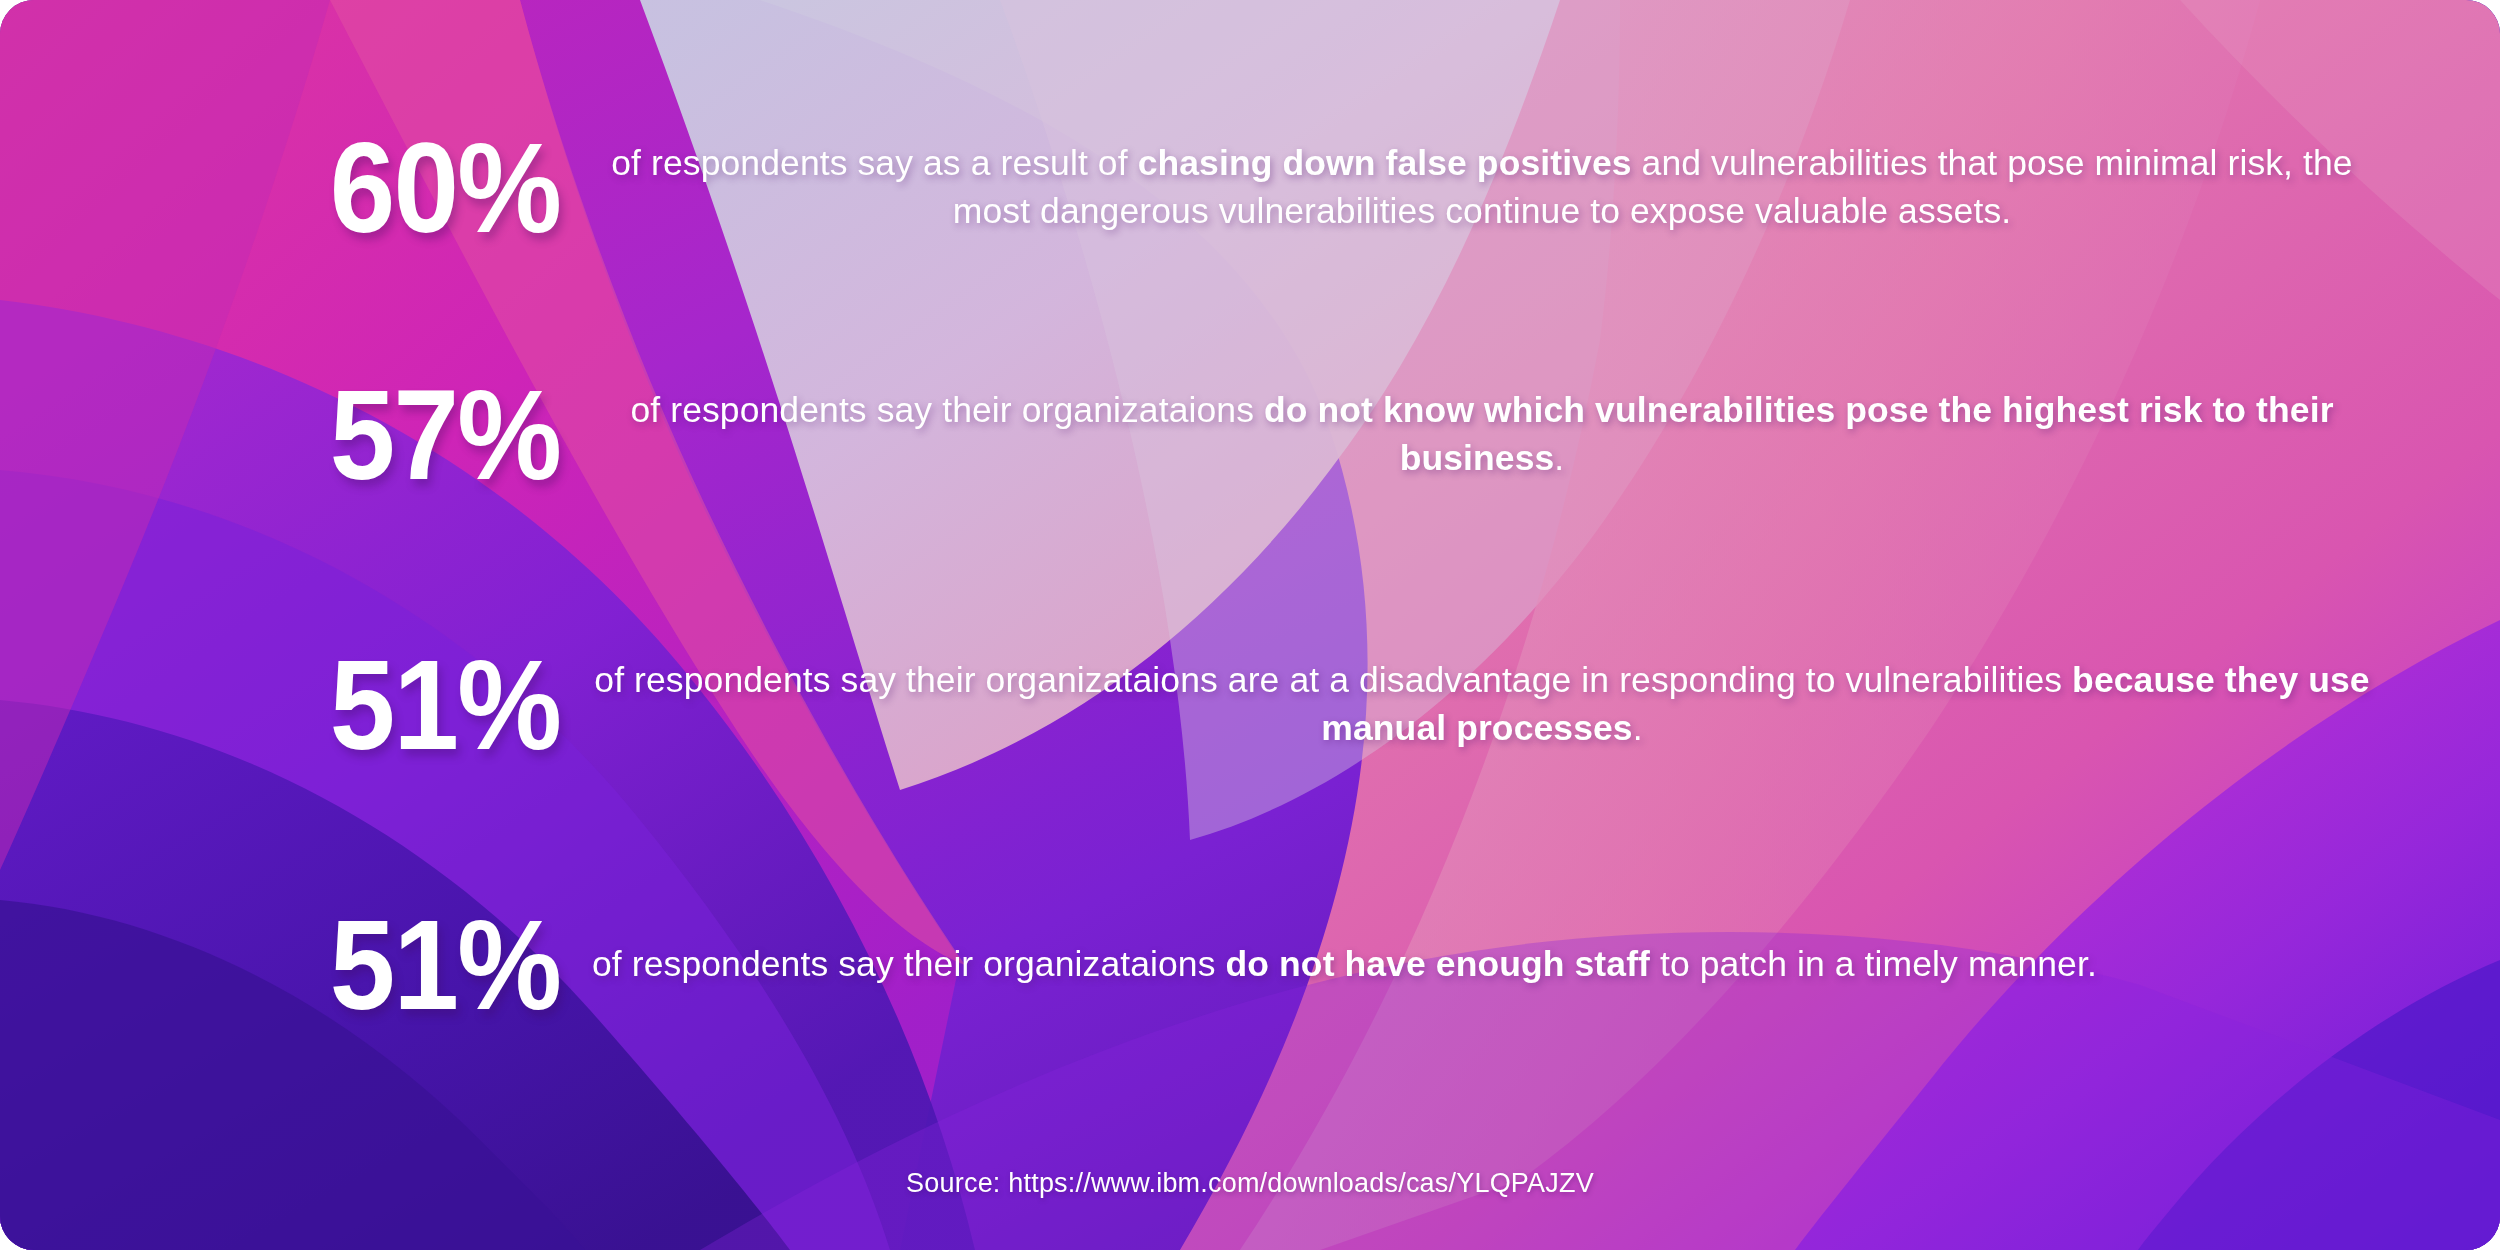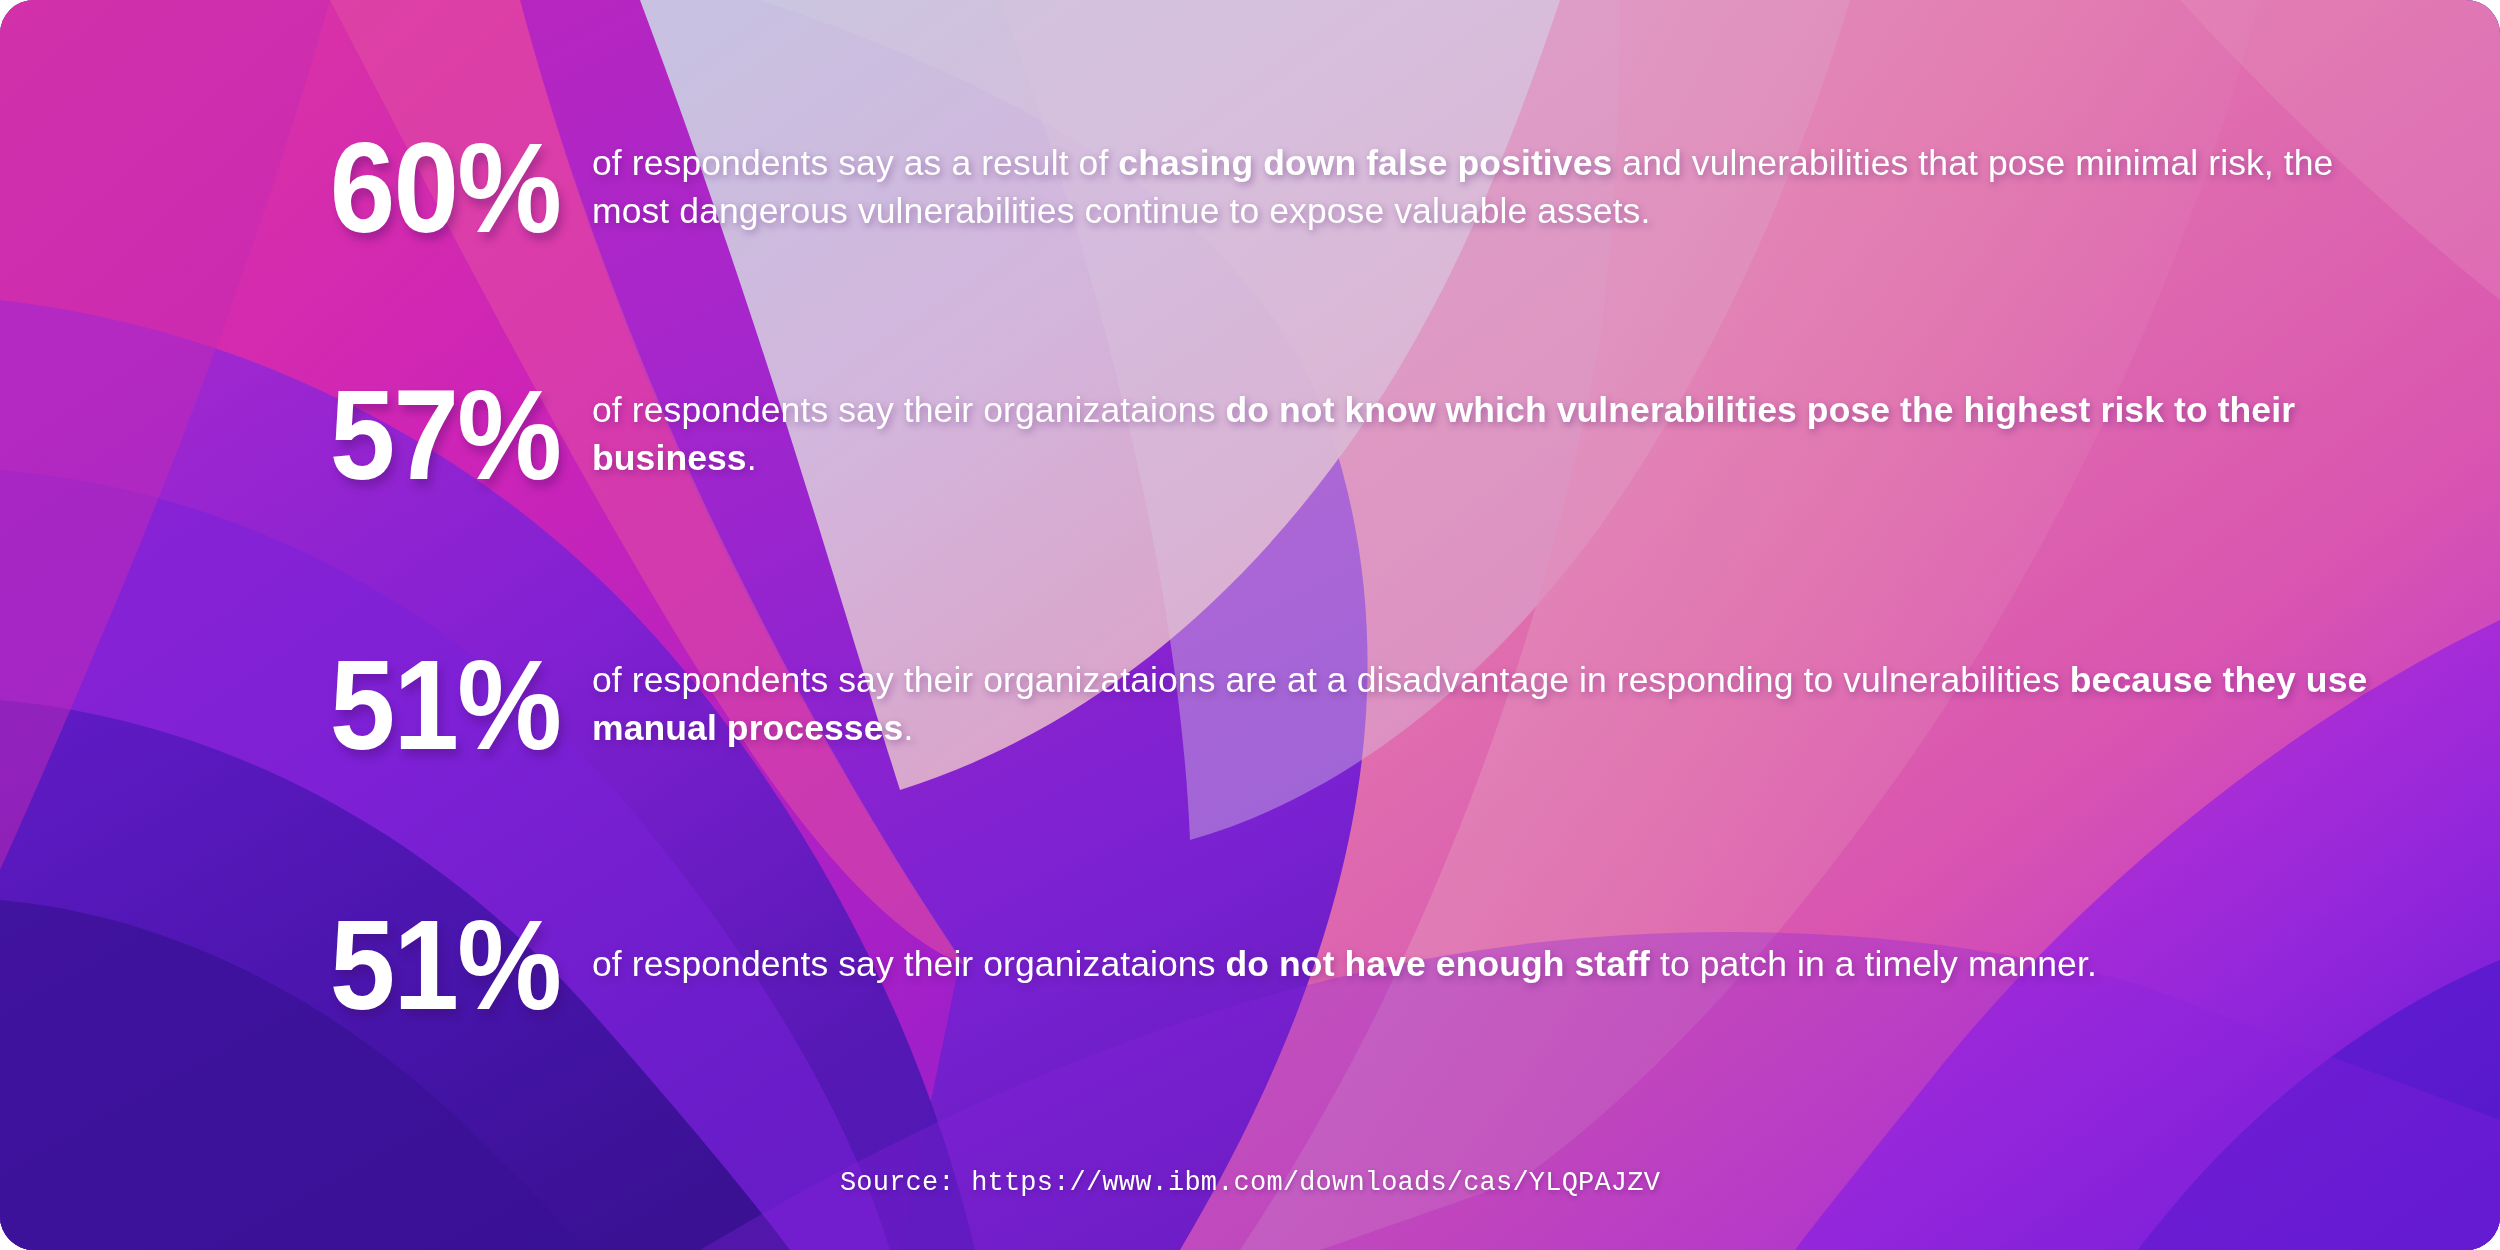--- a/index.html
+++ b/index.html
@@ -66,34 +66,35 @@
   .stat-text {
     margin-left: 32px;
     max-width: 1780px;
     color: #ffffff;
     font-family: "Liberation Sans", sans-serif;
     font-weight: 400;
     font-size: 35.5px;
     line-height: 1.34;
     letter-spacing: 0.1px;
     text-shadow: 2px 3px 7px rgba(80, 20, 110, 0.38);
+    text-align: center;
   }
 
   .stat-text b {
     font-weight: 700;
   }
 
   .source {
     position: absolute;
     left: 0;
     right: 0;
     top: 1168px;
     text-align: center;
     color: #ffffff;
-    font-family: Liberation Mono, monospace;
+    font-family: Liberation Sans, sans-serif;
     font-weight: 400;
     font-size: 27px;
     letter-spacing: 0.2px;
     text-shadow: 1px 2px 5px rgba(60, 10, 90, 0.35);
   }
 
   
   #row-0 { top: 128px;  height: 120px; }
   #row-1 { top: 375px;  height: 120px; }
   #row-2 { top: 645px;  height: 120px; }

